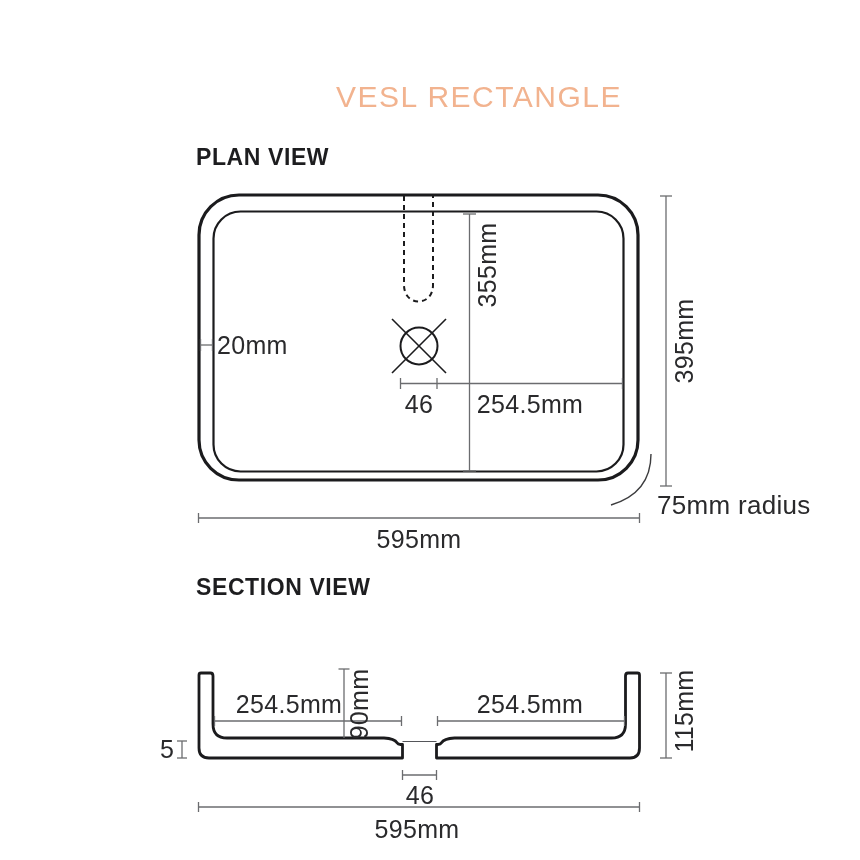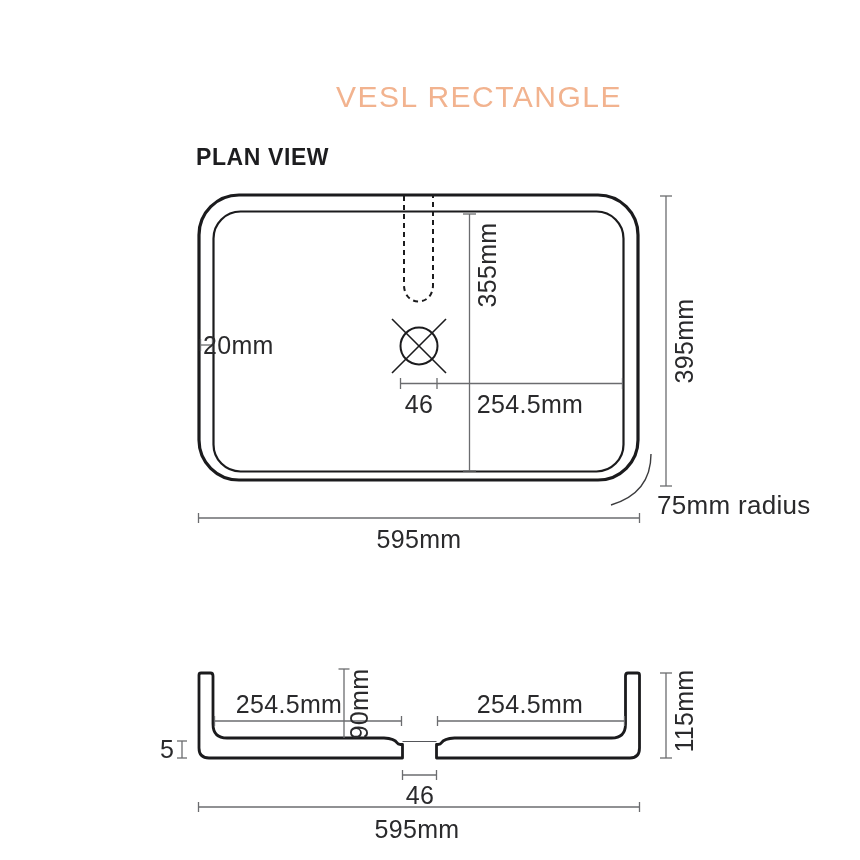--- a/index.html
+++ b/index.html
@@ -113,28 +113,29 @@
         <line x1="198.5" y1="774" x2="198.5" y2="784"></line>
         <line x1="639.5" y1="774" x2="639.5" y2="784"></line>
       </g>
     </g>
   </svg>
 
   <div class="title">VESL RECTANGLE</div>
 
   <div class="heading" style="left:196px;top:129px;">PLAN VIEW</div>
 
-  <div class="lbl left" style="left:203px;top:317px;">20mm</div>
+  <div class="lbl left" style="left:217px;top:317px;">20mm</div>
   <div class="lbl rot" style="left:487px;top:237px;">355mm</div>
   <div class="lbl center" style="left:419px;top:376px;">46</div>
   <div class="lbl center" style="left:530px;top:376px;">254.5mm</div>
   <div class="lbl rot" style="left:684px;top:313px;">395mm</div>
   <div class="lbl left" style="left:657px;top:477px;font-size:26px;">75mm radius</div>
   <div class="lbl center" style="left:419px;top:511px;">595mm</div>
 
+  <div class="heading" style="left:196px;top:559px;">SECTION VIEW</div>
 
   <div class="lbl center" style="left:289px;top:676px;">254.5mm</div>
   <div class="lbl rot" style="left:359px;top:676px;">90mm</div>
   <div class="lbl center" style="left:530px;top:676px;">254.5mm</div>
   <div class="lbl center" style="left:167px;top:721px;">5</div>
   <div class="lbl rot" style="left:684px;top:683px;">115mm</div>
   <div class="lbl center" style="left:420px;top:767px;">46</div>
   <div class="lbl center" style="left:417px;top:801px;">595mm</div>
 
 </div>

